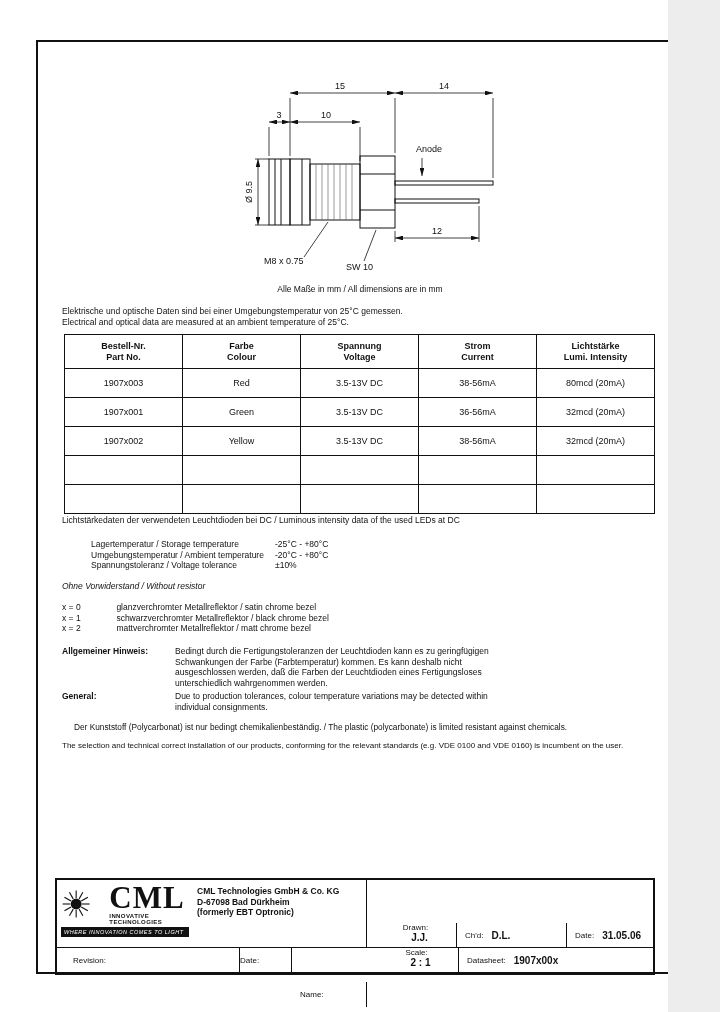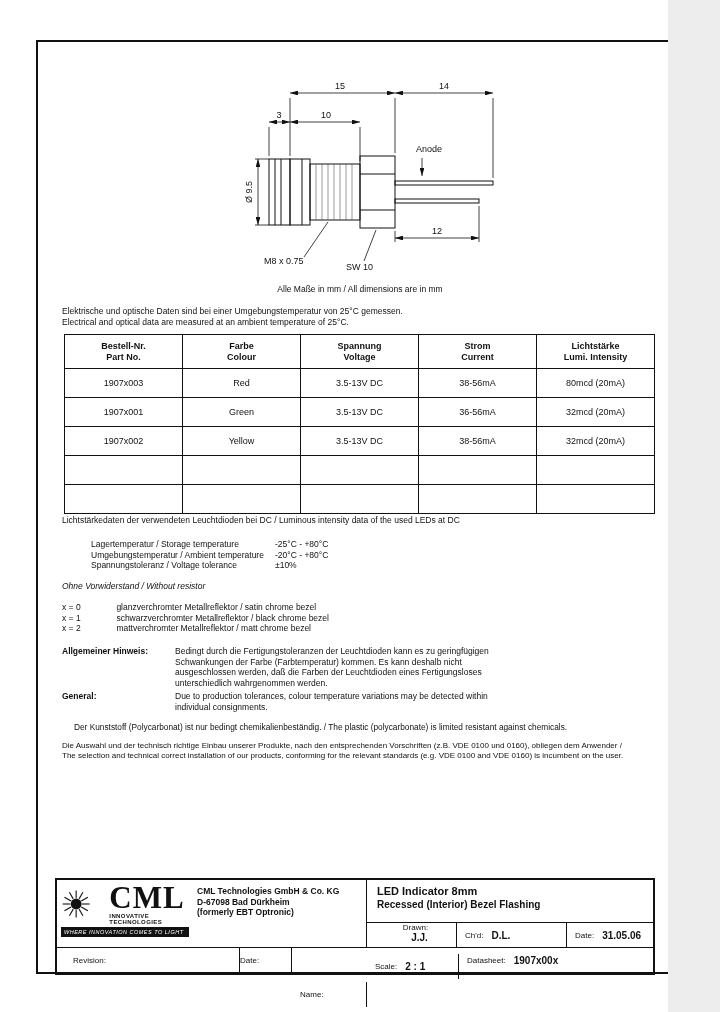--- a/index.html
+++ b/index.html
@@ -227,21 +227,20 @@
       <span>mattverchromter Metallreflektor / matt chrome bezel</span>
     </div>
   </div>
 
   <div class="hint-label">Allgemeiner Hinweis:</div>
   <div class="hint-text">Bedingt durch die Fertigungstoleranzen der Leuchtdioden kann es zu geringfügigen Schwankungen der Farbe (Farbtemperatur) kommen. Es kann deshalb nicht ausgeschlossen werden, daß die Farben der Leuchtdioden eines Fertigungsloses unterschiedlich wahrgenommen werden.</div>
   <div class="gen-label">General:</div>
   <div class="gen-text">Due to production tolerances, colour temperature variations may be detected within individual consignments.</div>
   <div class="plastic-note">Der Kunststoff (Polycarbonat) ist nur bedingt chemikalienbeständig. / The plastic (polycarbonate) is limited resistant against chemicals.</div>
   <div class="vde-note">
-    <div>Die Auswahl und der technisch richtige Einbau unserer Produkte, nach den entsprechenden Vorschriften (z.B. VDE 0100 und 0160), obliegen dem Anwender /</div>
     <div>The selection and technical correct installation of our products, conforming for the relevant standards (e.g. VDE 0100 and VDE 0160) is incumbent on the user.</div>
   </div>
 
   <div class="footer">
 
     <div class="fcell br bb" style="left:0;top:0;width:310px;height:68px;">
       <div class="logo">
         <div class="logo-top">
           <svg width="36" height="42" viewBox="0 0 36 42">
             <g stroke="#111" stroke-width="1.3">
@@ -267,24 +266,20 @@
         </div>
         <div class="logo-bar">WHERE INNOVATION COMES TO LIGHT</div>
       </div>
       <div class="address">
         <div>CML Technologies GmbH &amp; Co. KG</div>
         <div>D-67098 Bad Dürkheim</div>
         <div>(formerly EBT Optronic)</div>
       </div>
     </div>
 
-    <div class="fcell bb f-title-cell" style="left:310px;top:0;width:286px;height:43px;">
-      <div class="f-title1">LED Indicator 8mm</div>
-      <div class="f-title2">Recessed (Interior) Bezel Flashing</div>
-    </div>
 
     <div class="fcell br bb f-flex" style="left:310px;top:43px;width:90px;height:25px;flex-direction:column;">
       <span class="f-label">Drawn:</span>
       <span class="f-value">J.J.</span>
     </div>
     <div class="fcell br bb f-flex" style="left:400px;top:43px;width:110px;height:25px;">
       <span class="f-label">Ch'd:</span>
       <span class="f-value">D.L.</span>
     </div>
     <div class="fcell bb f-flex" style="left:510px;top:43px;width:86px;height:25px;">
@@ -294,21 +289,21 @@
 
     <div class="fcell br f-flex" style="left:8px;top:68px;width:175px;height:25px;">
       <span class="f-label">Revision:</span>
     </div>
     <div class="fcell br f-flex" style="left:175px;top:68px;width:60px;height:25px;">
       <span class="f-label">Date:</span>
     </div>
     <div class="fcell br f-flex" style="left:235px;top:68px;width:75px;height:25px;margin-top:34px;">
       <span class="f-label">Name:</span>
     </div>
-    <div class="fcell br f-flex" style="left:310px;top:74px;width:92px;height:25px;">
+    <div class="fcell br f-flex" style="left:310px;top:68px;width:92px;height:25px;flex-direction:column;">
       <span class="f-label">Scale:</span>
       <span class="f-value">2 : 1</span>
     </div>
     <div class="fcell f-flex" style="left:402px;top:68px;width:194px;height:25px;">
       <span class="f-label">Datasheet:</span>
       <span class="f-value">1907x00x</span>
     </div>
 
   </div>
 </div>

